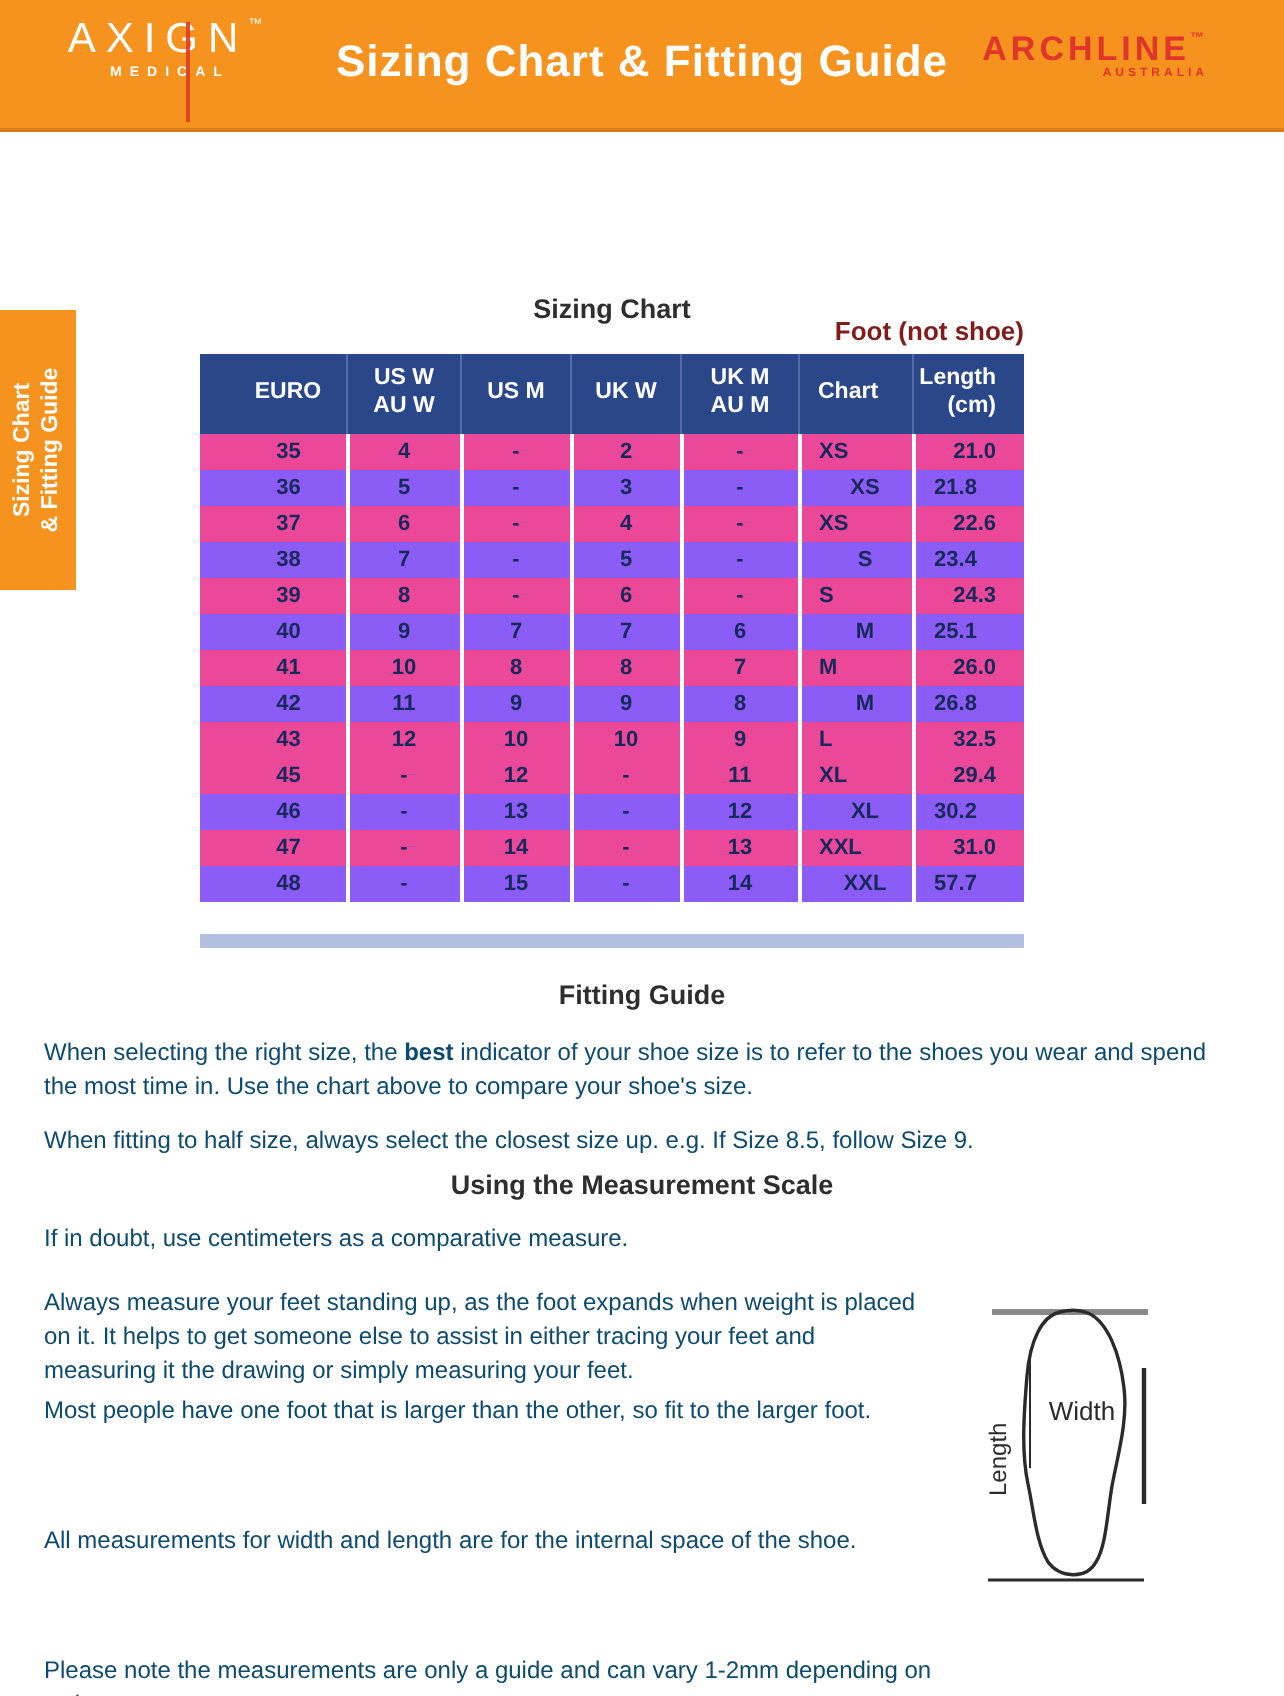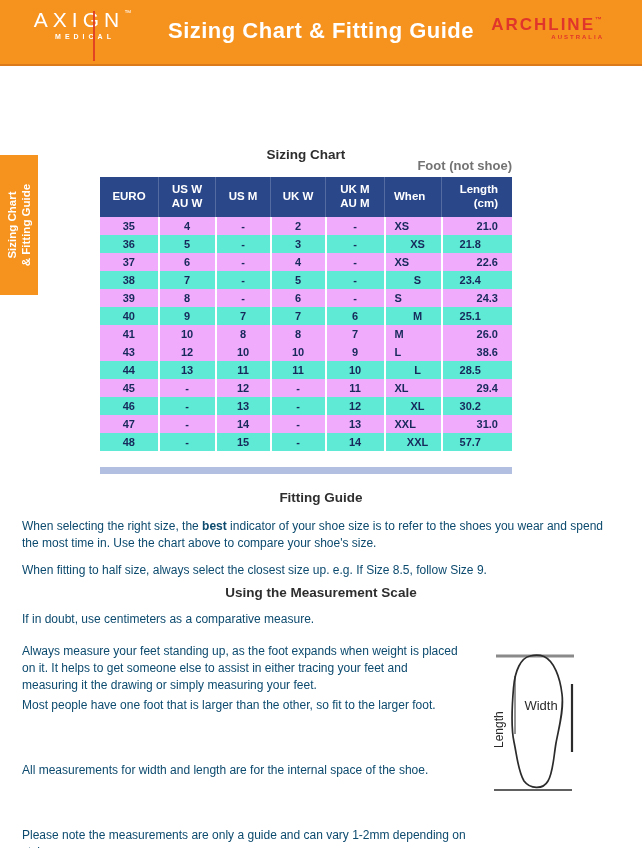--- a/index.html
+++ b/index.html
@@ -18,29 +18,29 @@
   .archline-name{font-size:17px;font-weight:bold;letter-spacing:2px;line-height:1;}
   .archline-tm{font-size:7px;vertical-align:top;}
   .archline-sub{font-size:6px;font-weight:bold;letter-spacing:2px;margin-top:1px;}
 
   
   .side-tab{position:absolute;left:0;top:155px;width:38px;height:140px;background:#F6921E;}
   .side-tab-text{position:absolute;left:50%;top:50%;width:140px;transform:translate(-50%,-50%) rotate(-90deg);text-align:center;color:#fff;font-weight:bold;font-size:11.5px;line-height:1.25;white-space:nowrap;}
 
   
   .chart-title{position:absolute;left:100px;top:147px;width:412px;text-align:center;font-size:13.5px;font-weight:bold;color:#2e2e2e;}
-  .foot-note{position:absolute;right:130px;top:158px;font-size:13px;font-weight:bold;color:#737373;}
+  .foot-note{position:absolute;right:130px;top:158px;font-size:13px;font-weight:bold;color:#7f1d1d;}
   .sizing-table{position:absolute;left:100px;top:177px;width:412px;border-collapse:collapse;table-layout:fixed;}
   .sizing-table thead th{background:#2A478A;color:#fff;font-size:11.5px;font-weight:bold;height:38px;vertical-align:middle;line-height:1.2;border-left:1px solid rgba(255,255,255,.2);}
   .sizing-table thead th:first-child{border-left:none;}
   .sizing-table td{height:18px;font-size:11px;font-weight:bold;color:#17295B;text-align:center;border-left:2px solid #fff;padding:0;}
   .sizing-table td:first-child{border-left:none;}
-  .sizing-table tr.row-teal td{background:#f0abfc;}
-  .sizing-table tr.row-light td{background:#5eead4;text-align:center;}
-  .sizing-table th:nth-child(1),.sizing-table td:nth-child(1){width:56px;}
+  .sizing-table tr.row-teal td{background:#ec4899;}
+  .sizing-table tr.row-light td{background:#8b5cf6;text-align:center;}
+  .sizing-table th:nth-child(1),.sizing-table td:nth-child(1){width:56px;padding-left:16px;}
   .sizing-table th:nth-child(2),.sizing-table td:nth-child(2){width:54px;}
   .sizing-table th:nth-child(3),.sizing-table td:nth-child(3){width:52px;}
   .sizing-table th:nth-child(4),.sizing-table td:nth-child(4){width:52px;}
   .sizing-table th:nth-child(5),.sizing-table td:nth-child(5){width:56px;}
   .sizing-table th:nth-child(6),.sizing-table td:nth-child(6){width:46px;text-align:left;padding-left:9px;}
   .sizing-table th:nth-child(7),.sizing-table td:nth-child(7){text-align:right;padding-right:14px;}
   .table-footer-strip{position:absolute;left:100px;top:467px;width:412px;height:7px;background:#B3BFE0;}
 
   
   .section-title{position:absolute;left:0;right:0;text-align:center;font-size:13.5px;font-weight:bold;color:#2e2e2e;}
@@ -92,21 +92,21 @@
             <div>US M</div>
           </th>
           <th>
             <div>UK W</div>
           </th>
           <th>
             <div>UK M</div>
             <div>AU M</div>
           </th>
           <th>
-            <div>When</div>
+            <div>Chart</div>
           </th>
           <th>
             <div>Length</div>
             <div>(cm)</div>
           </th>
         </tr>
       </thead>
     <tbody>
         <tr class="row-teal">
           <td>35</td>
@@ -163,38 +163,38 @@
           <td>25.1</td>
         </tr>
         <tr class="row-teal">
           <td>41</td>
           <td>10</td>
           <td>8</td>
           <td>8</td>
           <td>7</td>
           <td>M</td>
           <td>26.0</td>
+        </tr>
+        <tr class="row-light">
+          <td>42</td>
+          <td>11</td>
+          <td>9</td>
+          <td>9</td>
+          <td>8</td>
+          <td>M</td>
+          <td>26.8</td>
         </tr>
         <tr class="row-teal">
           <td>43</td>
           <td>12</td>
           <td>10</td>
           <td>10</td>
           <td>9</td>
           <td>L</td>
-          <td>38.6</td>
-        </tr>
-        <tr class="row-light">
-          <td>44</td>
-          <td>13</td>
-          <td>11</td>
-          <td>11</td>
-          <td>10</td>
-          <td>L</td>
-          <td>28.5</td>
+          <td>32.5</td>
         </tr>
         <tr class="row-teal">
           <td>45</td>
           <td>-</td>
           <td>12</td>
           <td>-</td>
           <td>11</td>
           <td>XL</td>
           <td>29.4</td>
         </tr>

